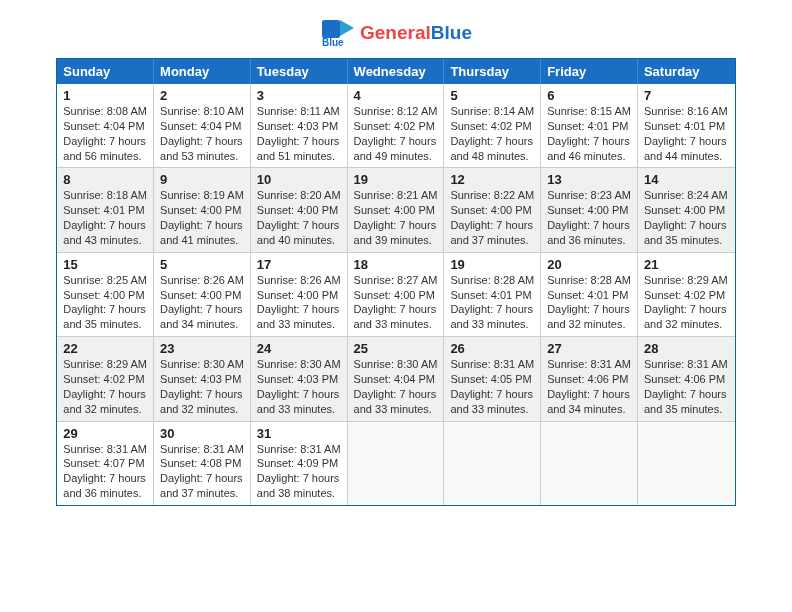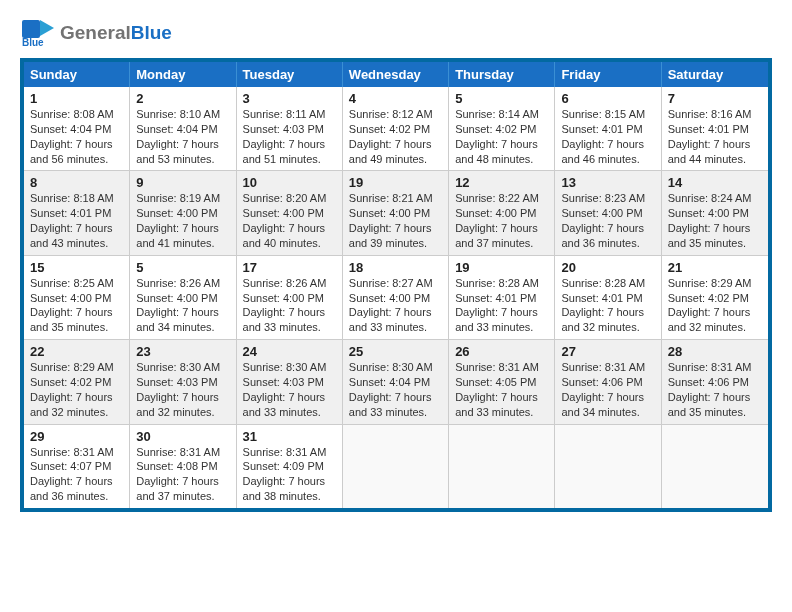--- a/index.html
+++ b/index.html
@@ -9,20 +9,21 @@
       width: 792px;
       height: 612px;
       overflow: hidden;
     }
     .page {
       width: 792px;
       height: 478px;
       padding: 18px 20px 10px 20px;
       display: flex;
       flex-direction: column;
+      align-items: center;
     }
     .header {
       display: flex;
       justify-content: space-between;
       align-items: flex-start;
       margin-bottom: 10px;
     }
     .logo {
       display: flex;
       flex-direction: column;
@@ -44,21 +45,21 @@
     }
     .title-block h2 {
       font-size: 16px;
       font-weight: normal;
       color: #555;
     }
     .calendar {
       flex: 1;
       display: flex;
       flex-direction: column;
-      border: 4px solid #0369a1;
+      border: 1px solid #0369a1;
     }
     .cal-header {
       display: grid;
       grid-template-columns: repeat(7, 1fr);
       background: #1a6fc4;
     }
     .cal-header-cell {
       color: #fff;
       font-weight: bold;
       font-size: 13px;
@@ -111,21 +112,21 @@
   <div class="header">
     <div class="logo">
       <div class="logo-wrapper">
   <div style="display:flex;align-items:center;gap:4px;">
     <svg width="36" height="30" viewBox="0 0 36 30">
       <rect x="2" y="2" width="18" height="18" rx="2" fill="#1a6fc4"></rect>
       <polygon points="20,2 34,10 20,18" fill="#2a9fd4"></polygon>
       <text x="2" y="28" font-size="10" fill="#1a6fc4" font-weight="bold" font-family="Arial">Blue</text>
     </svg>
     <div style="line-height:1.2;">
-      <div style="font-size:19px;font-weight:bold;color:#222;"><span style="color:#737373;">General</span><span style="color:#1a6fc4;">Blue</span></div>
+      <div style="font-size:19px;font-weight:bold;color:#222;"><span style="color:#ef4444;">General</span><span style="color:#1a6fc4;">Blue</span></div>
     </div>
   </div>
 </div>
     </div>
     <div class="title-block">
       <h1></h1>
       <h2></h2>
     </div>
   </div>
 

